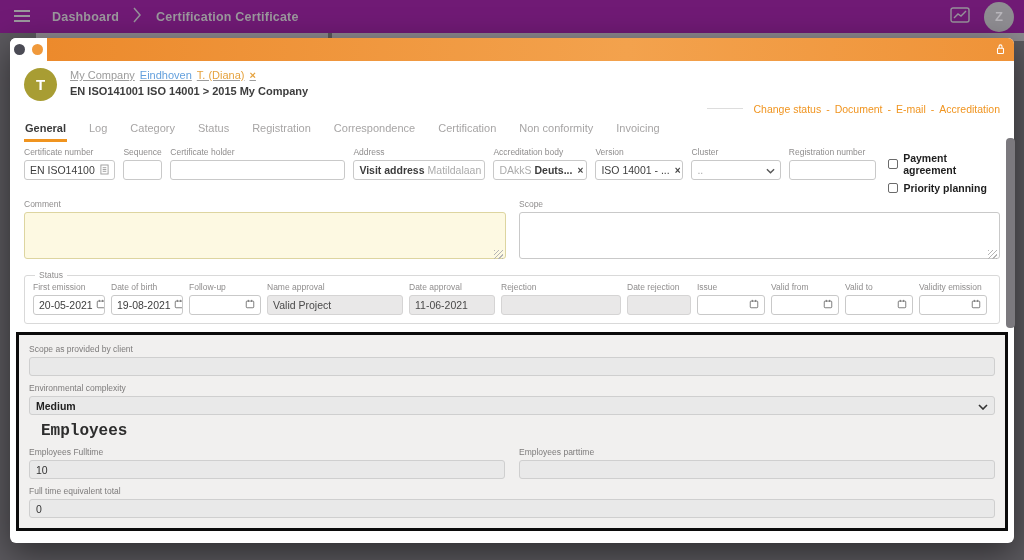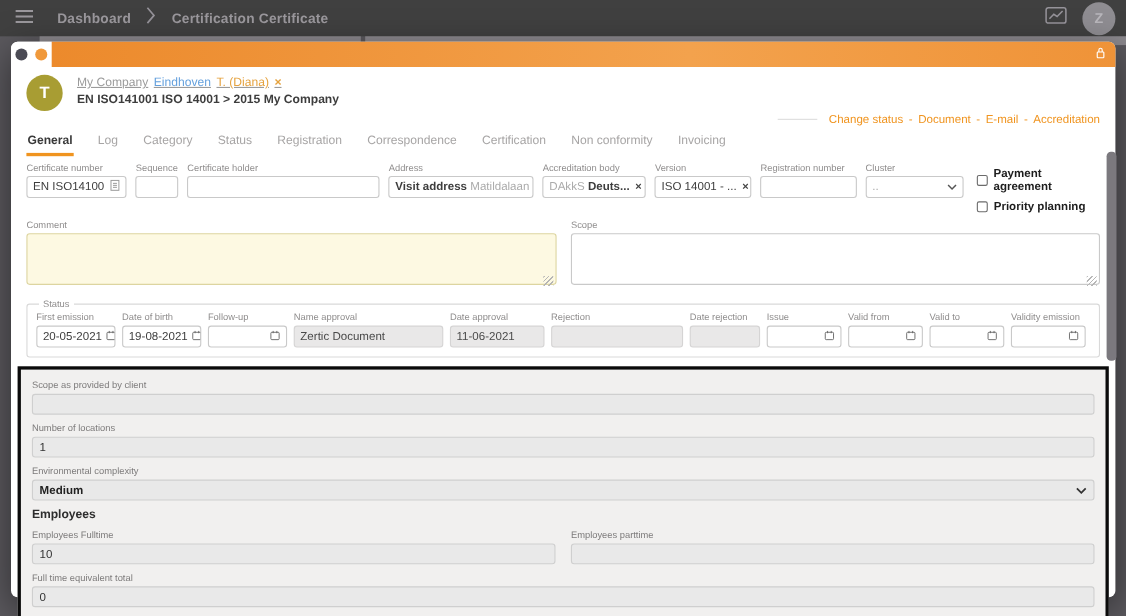--- a/index.html
+++ b/index.html
@@ -1,20 +1,20 @@
 <!DOCTYPE html>
 <html><head>
 <meta charset="utf-8">
 <style>
   * { box-sizing: border-box; margin: 0; padding: 0; }
   html,body { width:1024px; height:560px; overflow:hidden; font-family:"Liberation Sans", sans-serif; }
   body { background:#5b595e; position:relative; }
 
   
-  .topbar { position:absolute; top:0; left:0; width:1024px; height:33px; background:#404040;
+  .topbar { position:absolute; top:0; left:0; width:1024px; height:33px; background:#701a75;
             display:flex; align-items:center; color:#9b989d; }
   .topbar .menu { margin-left:14px; cursor:pointer; }
   .crumb { font-size:12.5px; font-weight:bold; letter-spacing:.2px; }
   .crumb-home { margin-left:22px; }
   .crumb-sep { margin:0 14px; }
   .topbar-right { margin-left:auto; display:flex; align-items:center; gap:14px; margin-right:10px; }
   .avatar-z { width:30px; height:30px; border-radius:50%; background:#8f8d92; color:#b9b7bc;
               display:flex; align-items:center; justify-content:center; font-size:13px; font-weight:bold; }
   .ghost-strip { position:absolute; top:33px; height:8px; background:#8c898e; }
   .gs1 { left:36px; width:292px; } .gs2 { left:332px; width:692px; }
@@ -90,21 +90,21 @@
   .disabled-inp { background:#e9e8e8; border-color:#d5d4d4; color:#4a4a4a; }
   .w72{width:72px}.w136{width:136px}.w86{width:86px}.w120{width:120px}.w64{width:64px}.w68{width:68px}
 
   
   .panel { margin:8px -8px 0; border:3px solid #0b0b0b; background:#f1f0ef; padding:9px 10px 10px; }
   .panel .fld { margin-bottom:7px; }
   .panel label { color:#7d7b7b; }
   .pinp { height:19px; background:#e9e9e9; border:1px solid #cfcfcf; border-radius:3px; font-size:10.5px;
           color:#333; padding:0 6px; display:flex; align-items:center; width:100%; }
   .pselect { justify-content:space-between; font-weight:600; color:#222; cursor:pointer; }
-  .p-head { font-size:11px; font-weight:bold; color:#2d2d2d; margin:3px 0 7px; }
+  .p-head { font-size:16px; font-weight:bold; color:#2d2d2d; margin:3px 12px 7px;font-family:Liberation Mono, monospace; }
   .two-col { display:flex; gap:14px; } .two-col .fld { flex:1; }
 
   .scroll-thumb { position:absolute; right:-1px; top:100px; width:9px; height:190px; background:#7b797e;
                   border-radius:4px; cursor:pointer; }
 
   svg { flex:none; }
 </style>
 </head>
 <body>
 
@@ -233,35 +233,35 @@
           <span class="xmark">×</span>
         </div>
       </div>
       <div class="fld fw-ver">
         <label>Version</label>
         <div class="inp">
           <span class="grow">ISO 14001 - ...</span>
           <span class="xmark">×</span>
         </div>
       </div>
-      <div class="fld fw-reg">
-        <label>Registration number</label>
-        <input class="inp" value="" style="">
-      </div>
       <div class="fld fw-clu">
         <label>Cluster</label>
         <div class="inp">
           <span class="muted grow">..</span>
           <span>
             <svg width="9" height="6" viewBox="0 0 10 6">
                 <path d="M1 1l4 4 4-4" fill="none" stroke="#555" stroke-width="1.5"></path>
               </svg>
           </span>
         </div>
       </div>
+      <div class="fld fw-reg">
+        <label>Registration number</label>
+        <input class="inp" value="" style="">
+      </div>
       <div class="chk-col">
         <label class="chk">
           <input type="checkbox" style="">
           <span>Payment agreement</span>
         </label>
         <label class="chk">
           <input type="checkbox" style="">
           <span>Priority planning</span>
         </label>
       </div>
@@ -316,21 +316,21 @@
             <span><svg width="10" height="10" viewBox="0 0 12 12">
                   <rect x="1.5" y="2.5" width="9" height="8" rx="1" fill="none" stroke="#666"></rect>
                   <line x1="4" y1="1" x2="4" y2="3.5" stroke="#666"></line>
                   <line x1="8" y1="1" x2="8" y2="3.5" stroke="#666"></line>
                 </svg></span>
           </div>
         </div>
         <div class="fld w136">
           <label>Name approval</label>
           <div class="inp disabled-inp">
-            <span class="grow">Zertic Document</span>
+            <span class="grow">Valid Project</span>
           </div>
         </div>
         <div class="fld w86">
           <label>Date approval</label>
           <div class="inp disabled-inp">
             <span class="grow">11-06-2021</span>
           </div>
         </div>
         <div class="fld w120">
           <label>Rejection</label>
@@ -389,26 +389,20 @@
           </div>
         </div>
       </div>
     </fieldset>
 
     <div class="panel">
       <div class="fld">
         <label>Scope as provided by client</label>
         <div class="pinp">
           <span></span>
-        </div>
-      </div>
-      <div class="fld">
-        <label>Number of locations</label>
-        <div class="pinp">
-          <span>1</span>
         </div>
       </div>
       <div class="fld">
         <label>Environmental complexity</label>
         <div class="pinp pselect">
           <span>Medium</span>
           <span>
             <svg width="10" height="6" viewBox="0 0 10 6">
                 <path d="M1 1l4 4 4-4" fill="none" stroke="#333" stroke-width="1.6"></path>
               </svg>

